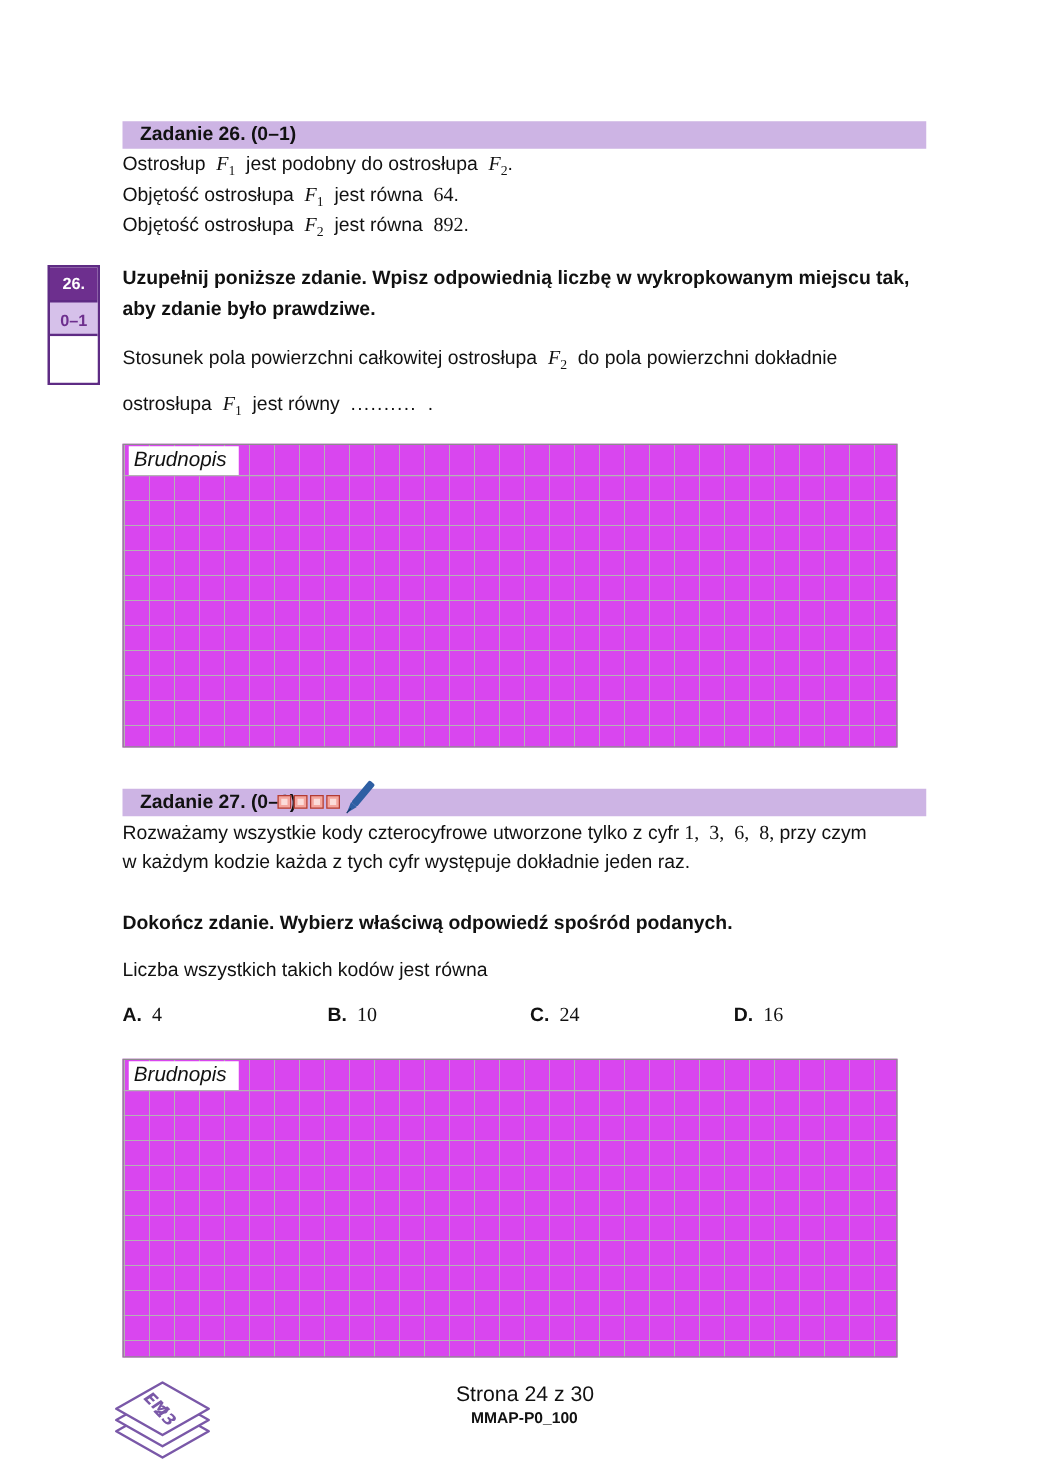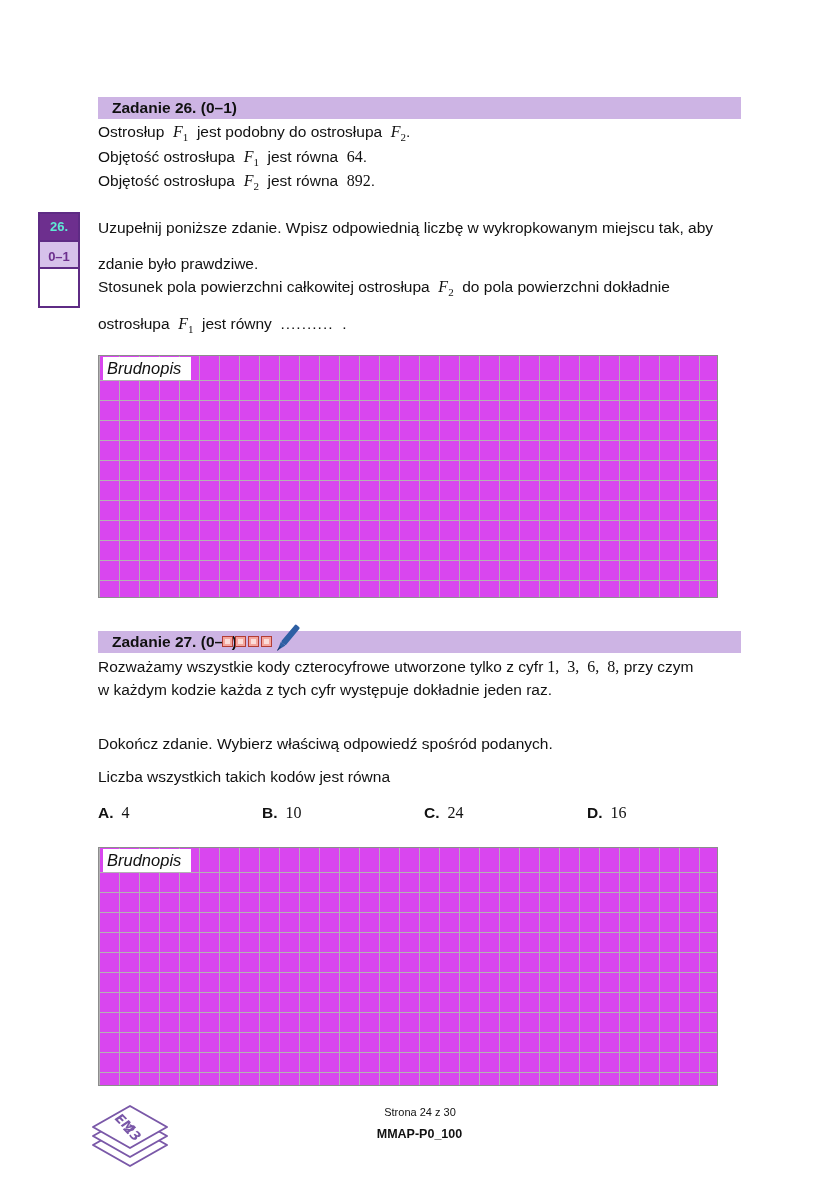--- a/index.html
+++ b/index.html
@@ -21,32 +21,32 @@
   body{
     width:840px;height:1187px;position:relative;overflow:hidden;
     font-family:"Liberation Sans",sans-serif;color:var(--ink);
   }
   .abs{position:absolute;}
   .band{
     left:98px;width:643px;height:22px;background:var(--band);
     font-size:15.5px;font-weight:bold;line-height:22px;padding-left:14px;
   }
   .bodyline{left:98px;width:660px;font-size:15.5px;line-height:20px;}
-  .boldtext{font-weight:normal;font-size:15.5px;line-height:36px;}
+  .boldtext{font-weight:bold;font-size:15.5px;line-height:25px;}
   .mf{font-family:"Liberation Serif",serif;font-style:italic;font-size:16px;}
   .msub{font-family:"Liberation Serif",serif;font-style:normal;font-size:11px;vertical-align:-4px;}
   .mnum{font-family:"Liberation Serif",serif;font-size:16px;}
   .sp{white-space:pre;}
   
   .margin-box{
     left:38px;top:212px;width:42px;border:2px solid var(--margin-border);
     background:#fff;
   }
   .margin-cell-num{
-    height:26px;background:var(--margin-dark);color:#5eead4;
+    height:26px;background:var(--margin-dark);color:#ffffff;
     font-size:13px;font-weight:bold;text-align:center;line-height:26px;
   }
   .margin-cell-pts{
     height:29px;background:var(--margin-light);color:var(--margin-dark);
     font-size:13px;font-weight:bold;text-align:center;line-height:29px;
     border-top:2px solid var(--margin-border);border-bottom:2px solid var(--margin-border);
   }
   .margin-cell-empty{height:37px;background:#fff;}
   
   .grid{
@@ -71,21 +71,21 @@
     width:11px;height:11px;border:1px solid var(--icon-box-border);
     background:var(--icon-box-fill);display:flex;align-items:center;justify-content:center;
   }
   .codebox-inner{width:5px;height:5px;background:var(--icon-box-inner);}
   .pen-icon{position:absolute;left:174px;top:-12px;}
   
   .option{position:absolute;top:0;font-size:15.5px;text-align:right;}
   .option .letter{font-weight:bold;}
   .option .val{font-family:"Liberation Serif",serif;font-size:16px;margin-left:8px;}
   
-  .footer-page{left:0;top:1106px;width:840px;text-align:center;font-size:11px;}
+  .footer-page{left:0;top:1106px;width:840px;text-align:center;font-size:17px;}
   .footer-code{left:98px;top:1127px;width:643px;text-align:center;font-size:12.5px;font-weight:bold;}
   .footer-logo{left:86px;top:1096px;}
   .dots{letter-spacing:1px;}
 </style>
 </head>
 <body>
 
 <div class="abs band" style="top:97px">
   <span>Zadanie 26. (0–1)</span>
 </div>

